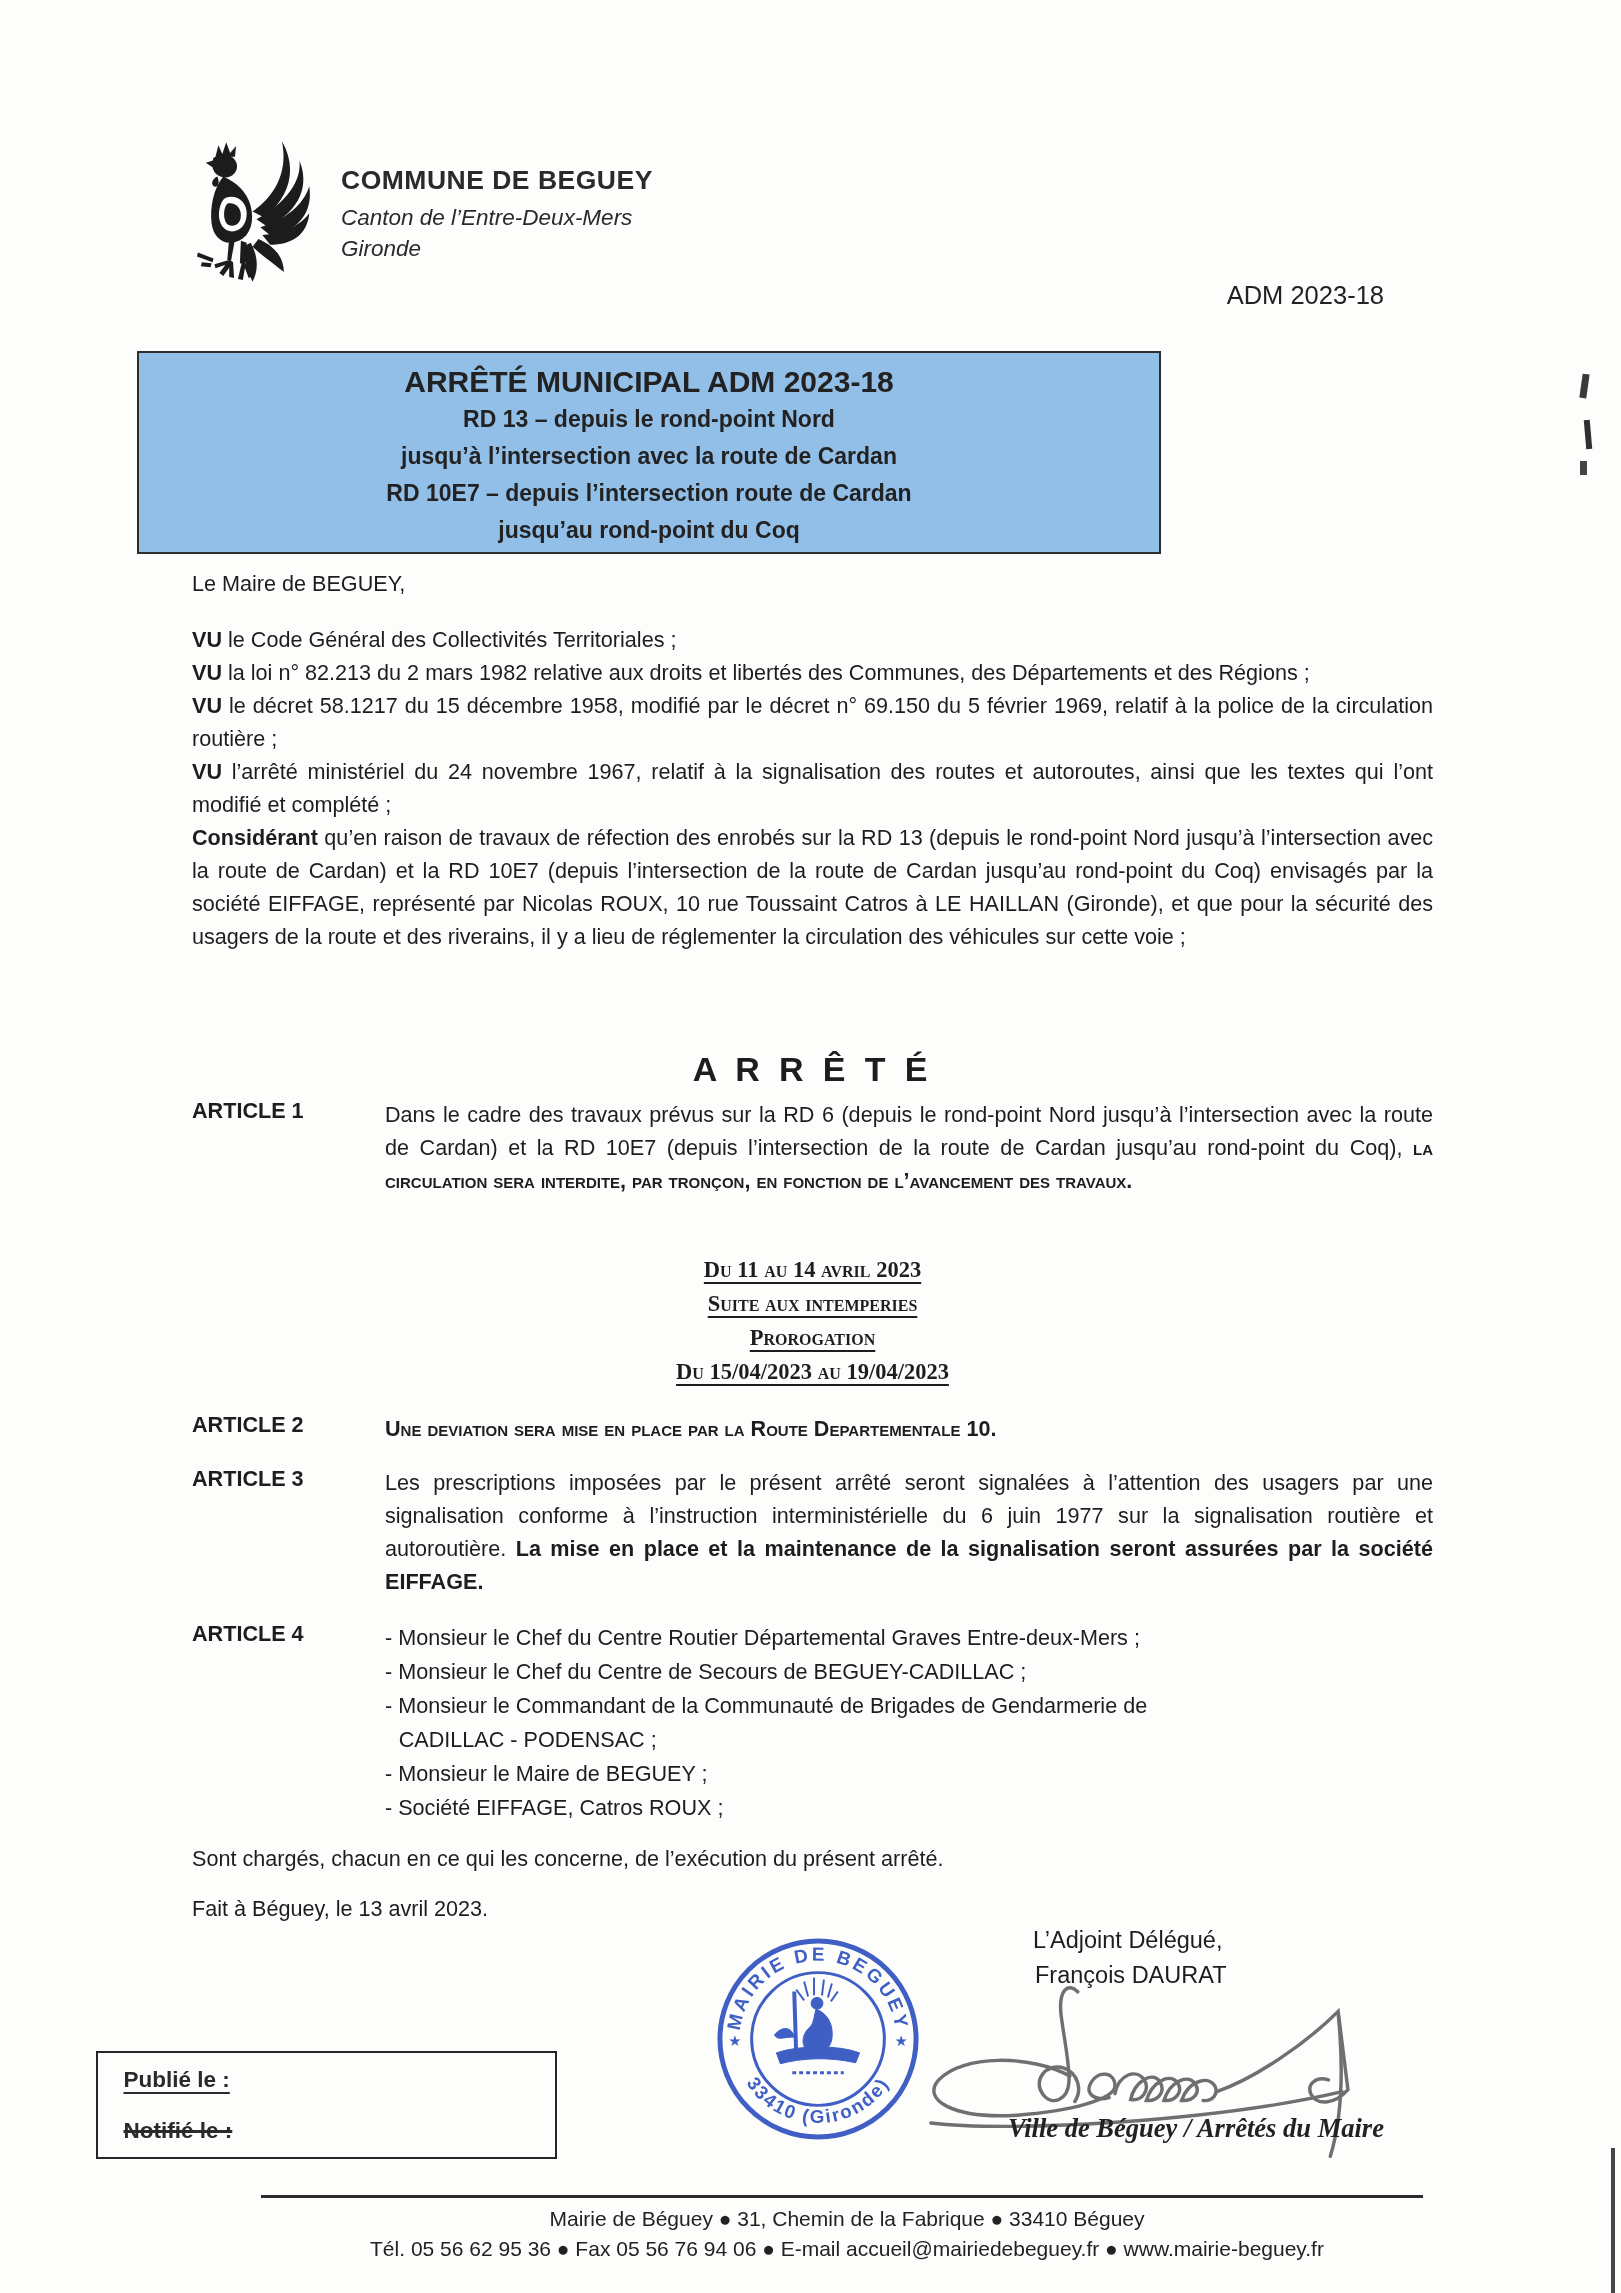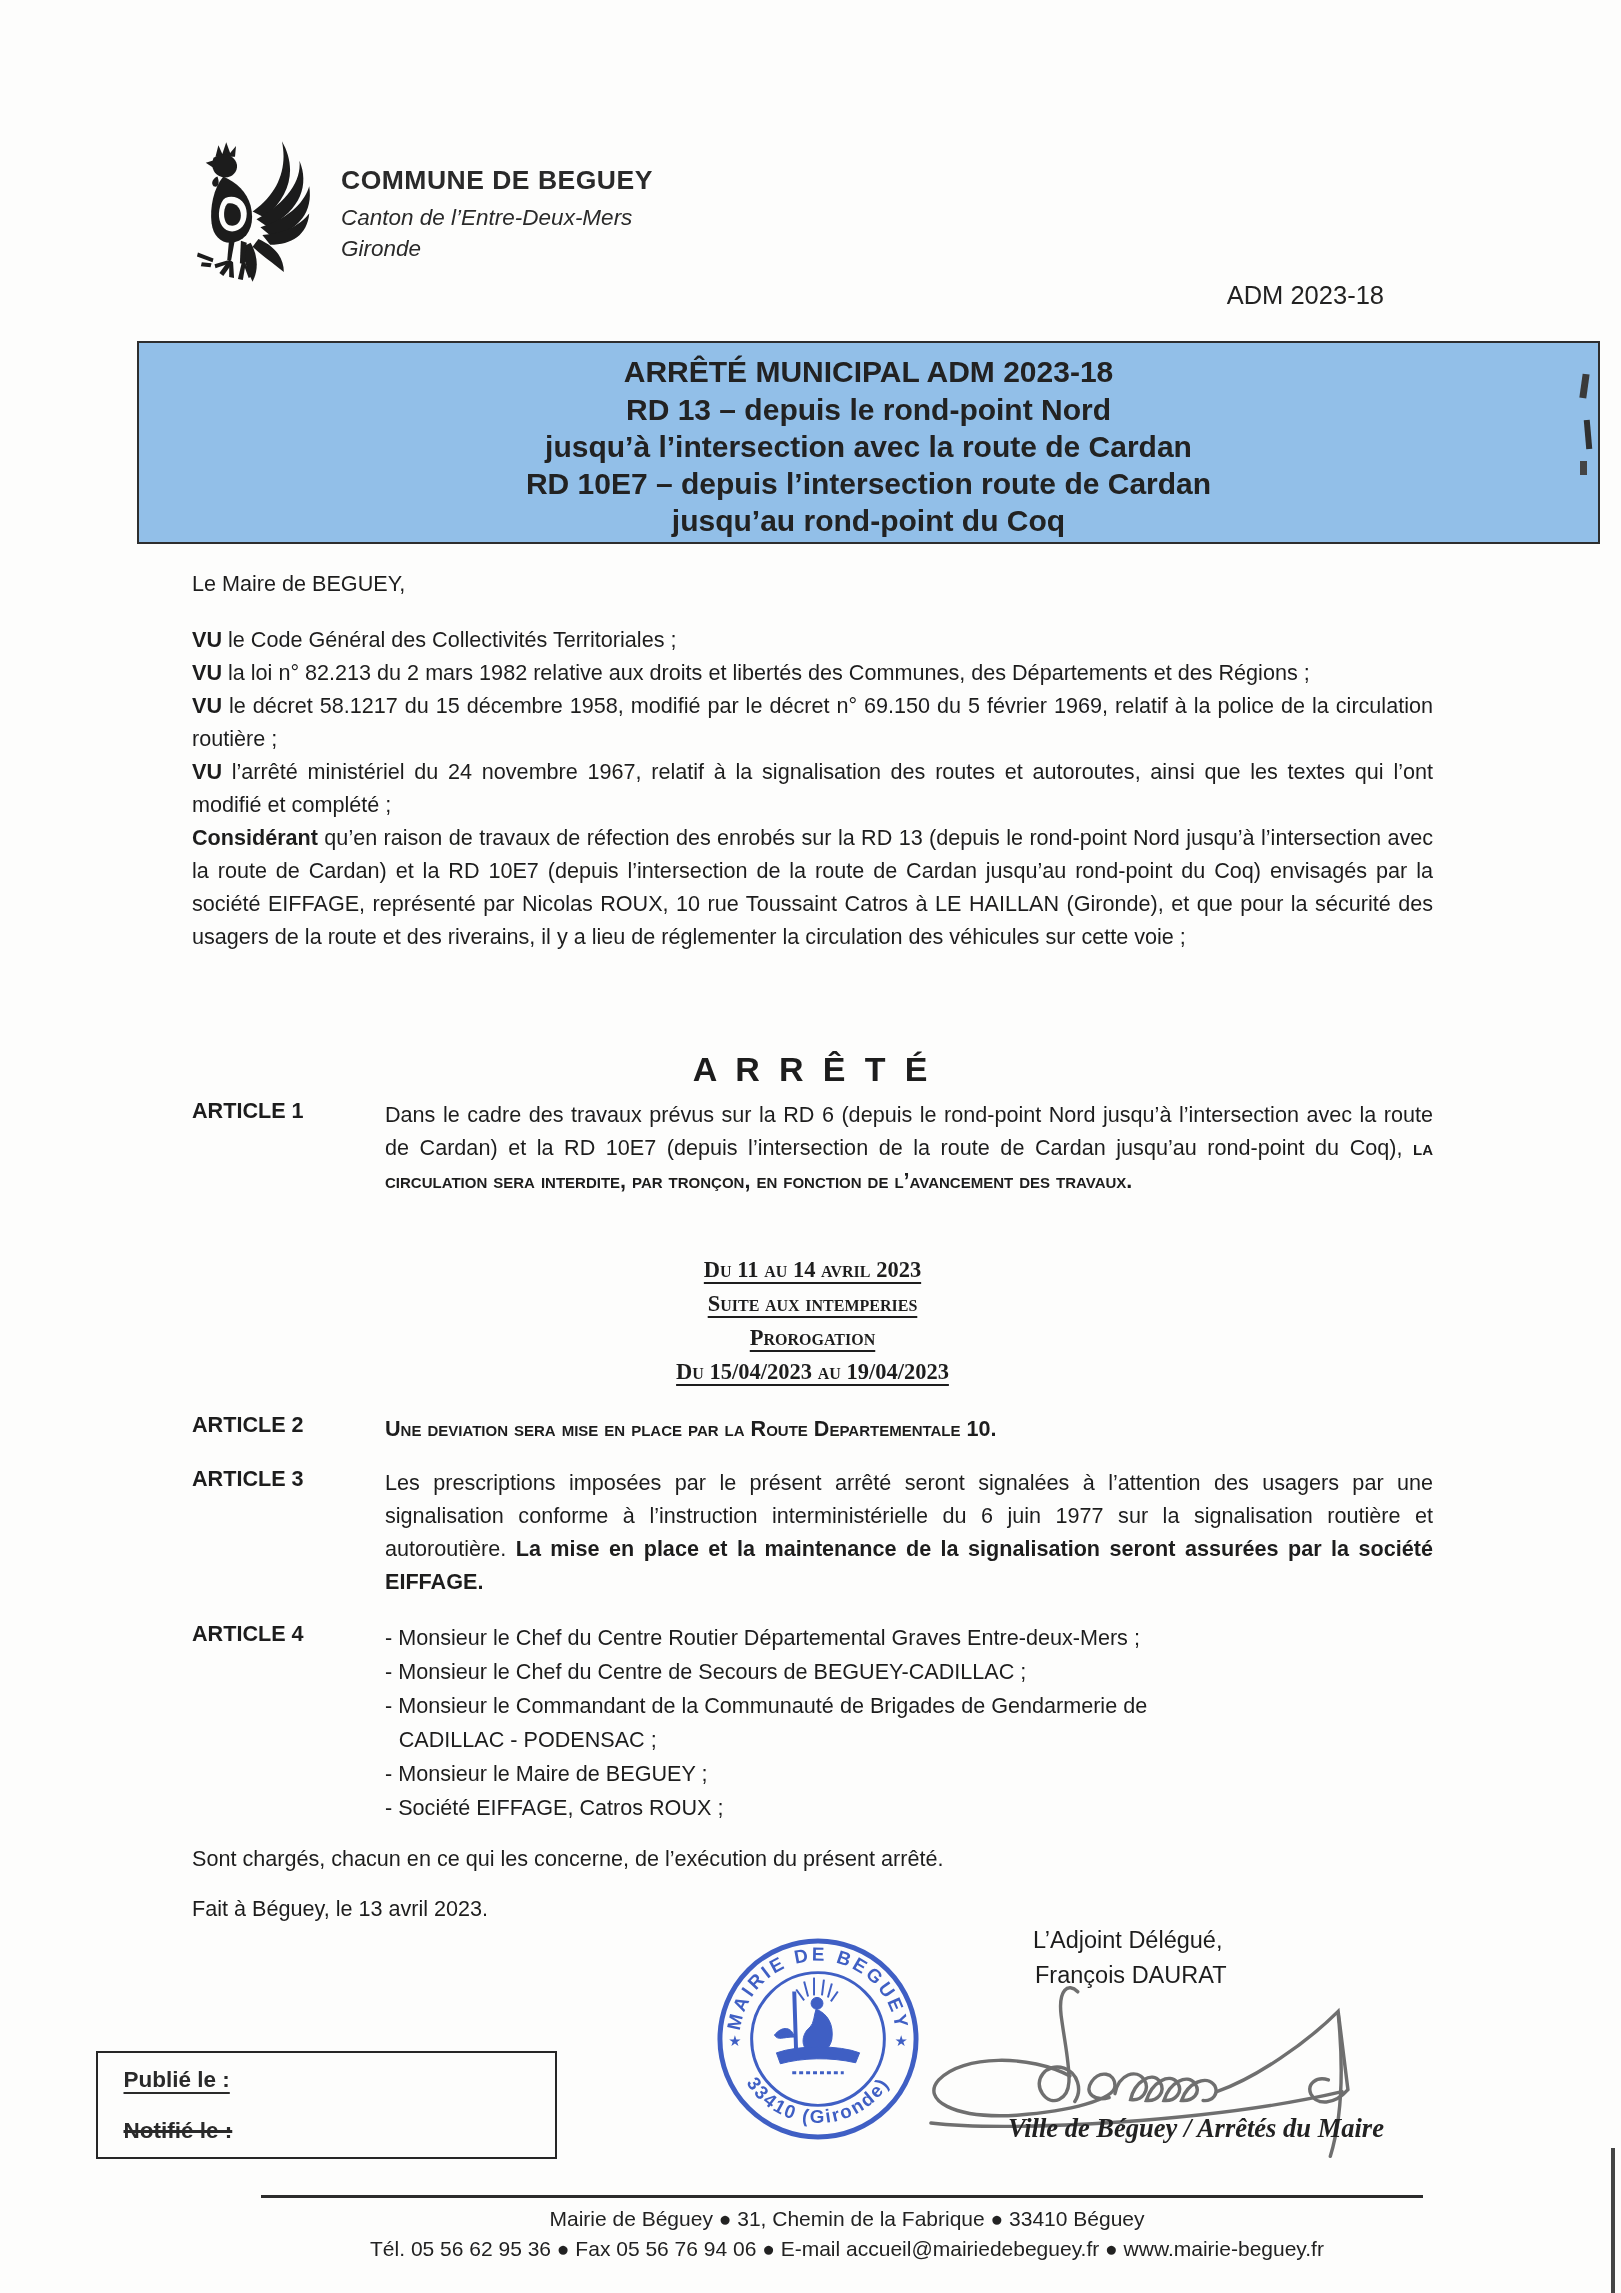--- a/index.html
+++ b/index.html
@@ -14,26 +14,26 @@
   }
   
   .logo{position:absolute;left:194px;top:137px;width:125px;height:153px;}
   .header-text{position:absolute;left:341px;top:167px;line-height:1;}
   .commune{font-size:26.5px;font-weight:bold;color:#2a2a2a;letter-spacing:0.5px;}
   .canton{font-size:22.5px;font-style:italic;margin-top:13.7px;color:#2a2a2a;}
   .gironde{font-size:22.5px;font-style:italic;margin-top:8.8px;color:#2a2a2a;}
   .doc-ref{position:absolute;top:281px;right:237px;font-size:25.5px;color:#222;}
   
   .title-box{
-    position:absolute;left:137px;top:341px;width:1463px;height:203px;
+    position:absolute;left:137px;top:351px;width:1024px;height:203px;
     background:#92bfe8;border:2px solid #2e2e2e;box-sizing:border-box;
     text-align:center;color:#222;padding-top:8.8px;
   }
   .title-box .t1{font-size:30px;font-weight:bold;line-height:39px;}
-  .title-box .t2{font-size:30px;font-weight:bold;line-height:37px;}
+  .title-box .t2{font-size:23px;font-weight:bold;line-height:37px;}
   
   .preamble{position:absolute;left:192px;top:571px;width:1241px;}
   .opening{font-size:21.6px;margin:0 0 25.5px 0;}
   .clause{font-size:21.6px;line-height:33px;text-align:justify;margin:0;}
   .clause b{font-weight:bold;}
   
   .decision{position:absolute;left:192px;top:1050px;width:1241px;text-align:center;
             font-size:34px;font-weight:bold;letter-spacing:4.9px;}
   
   .article{position:absolute;left:192px;width:1241px;display:flex;}

